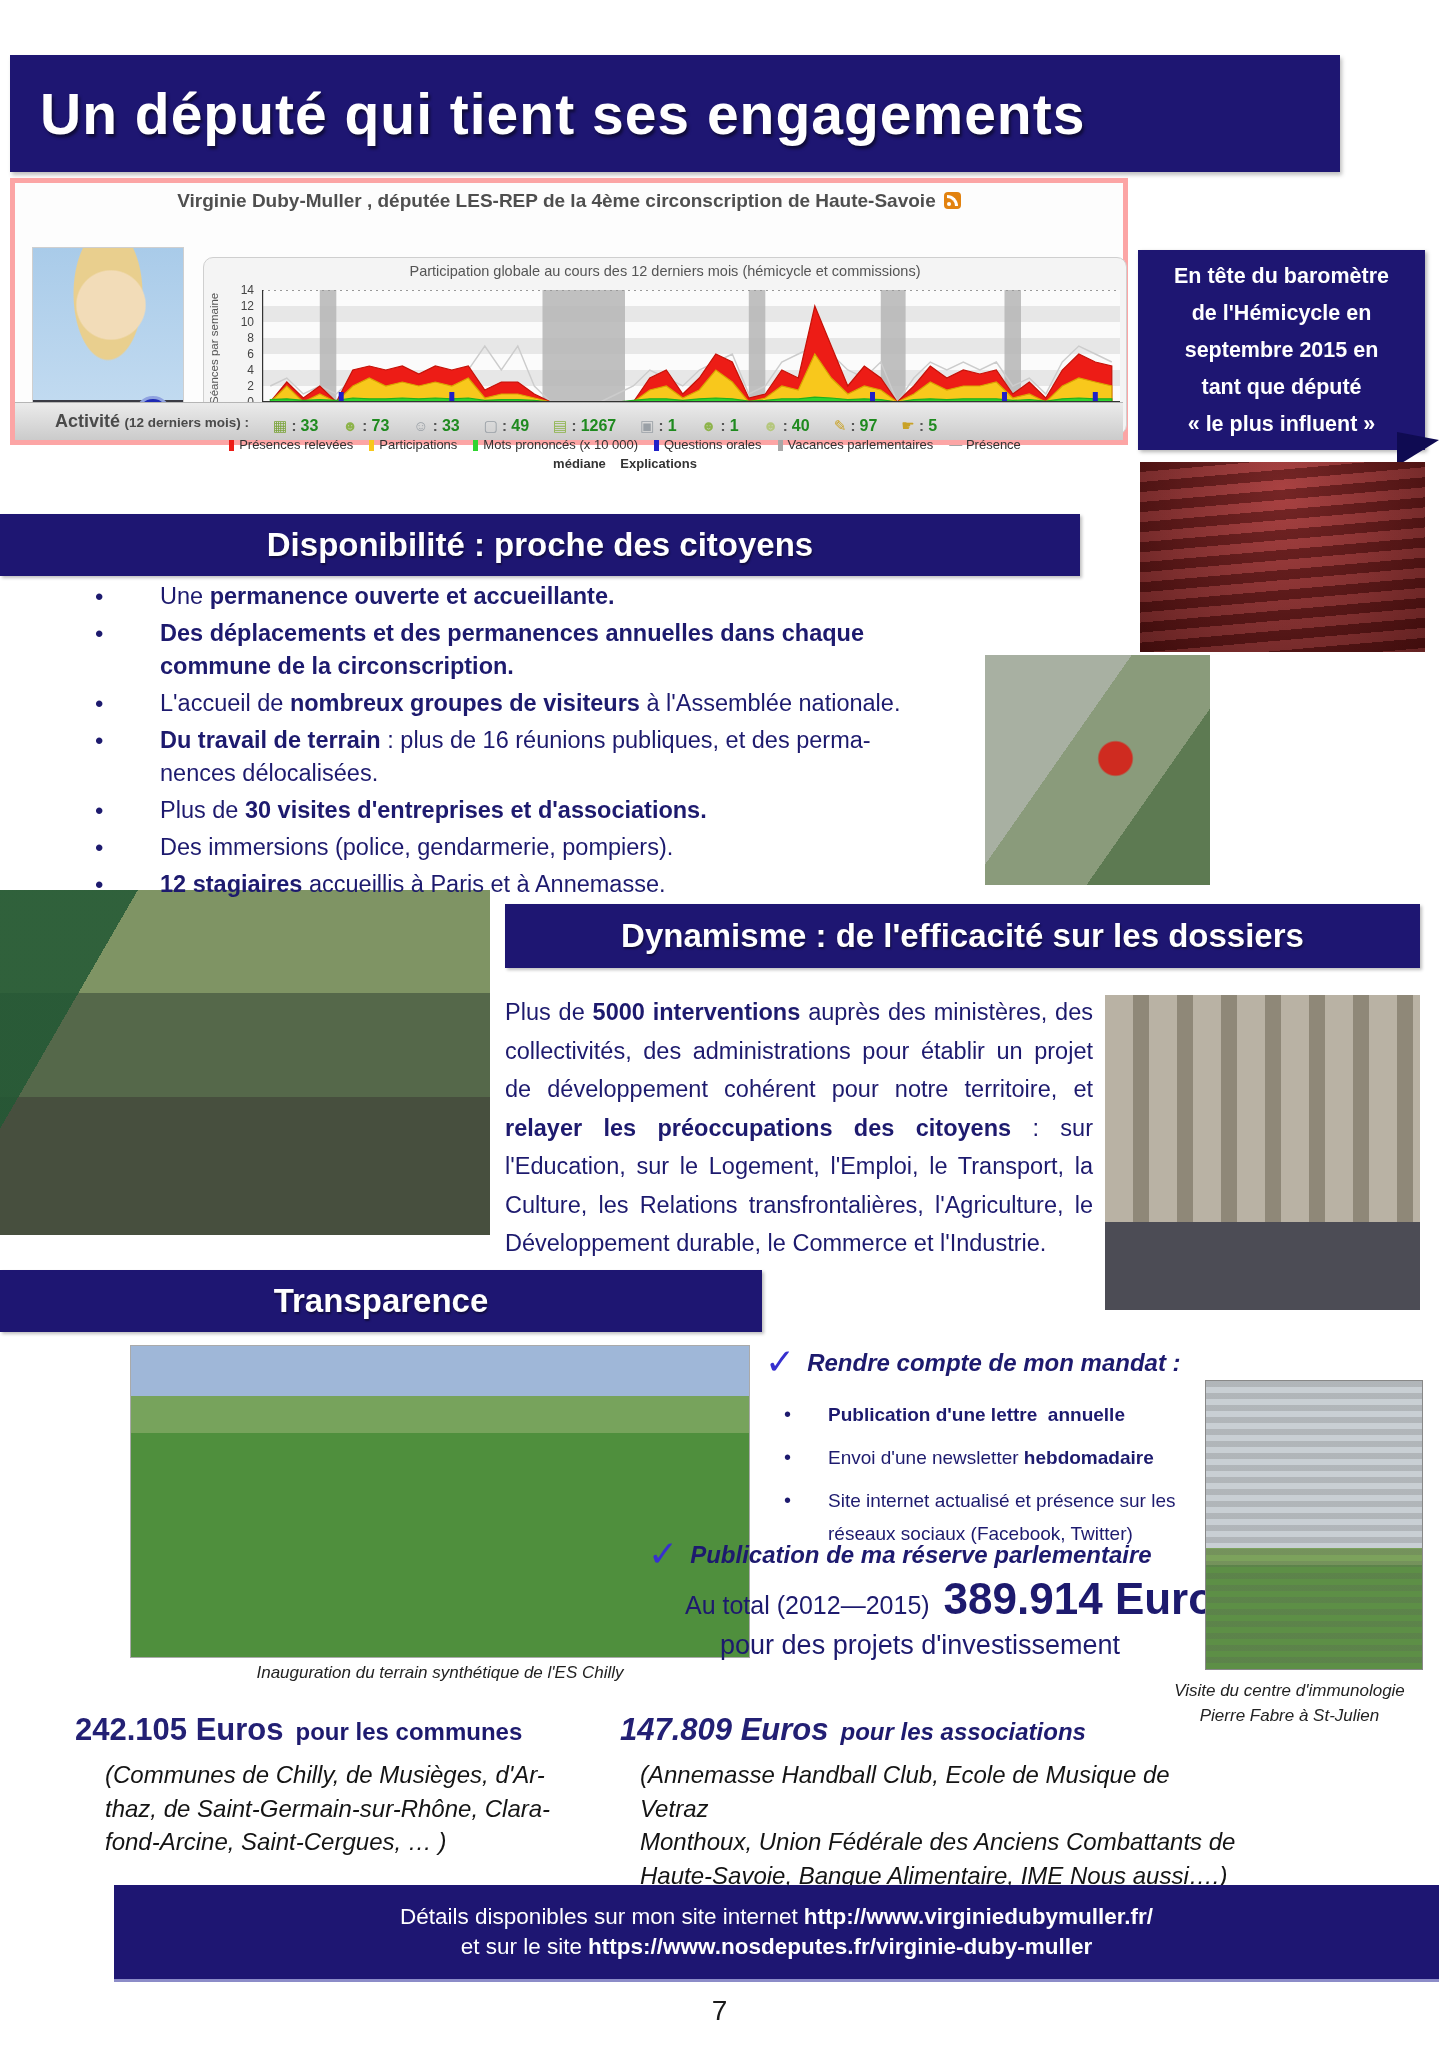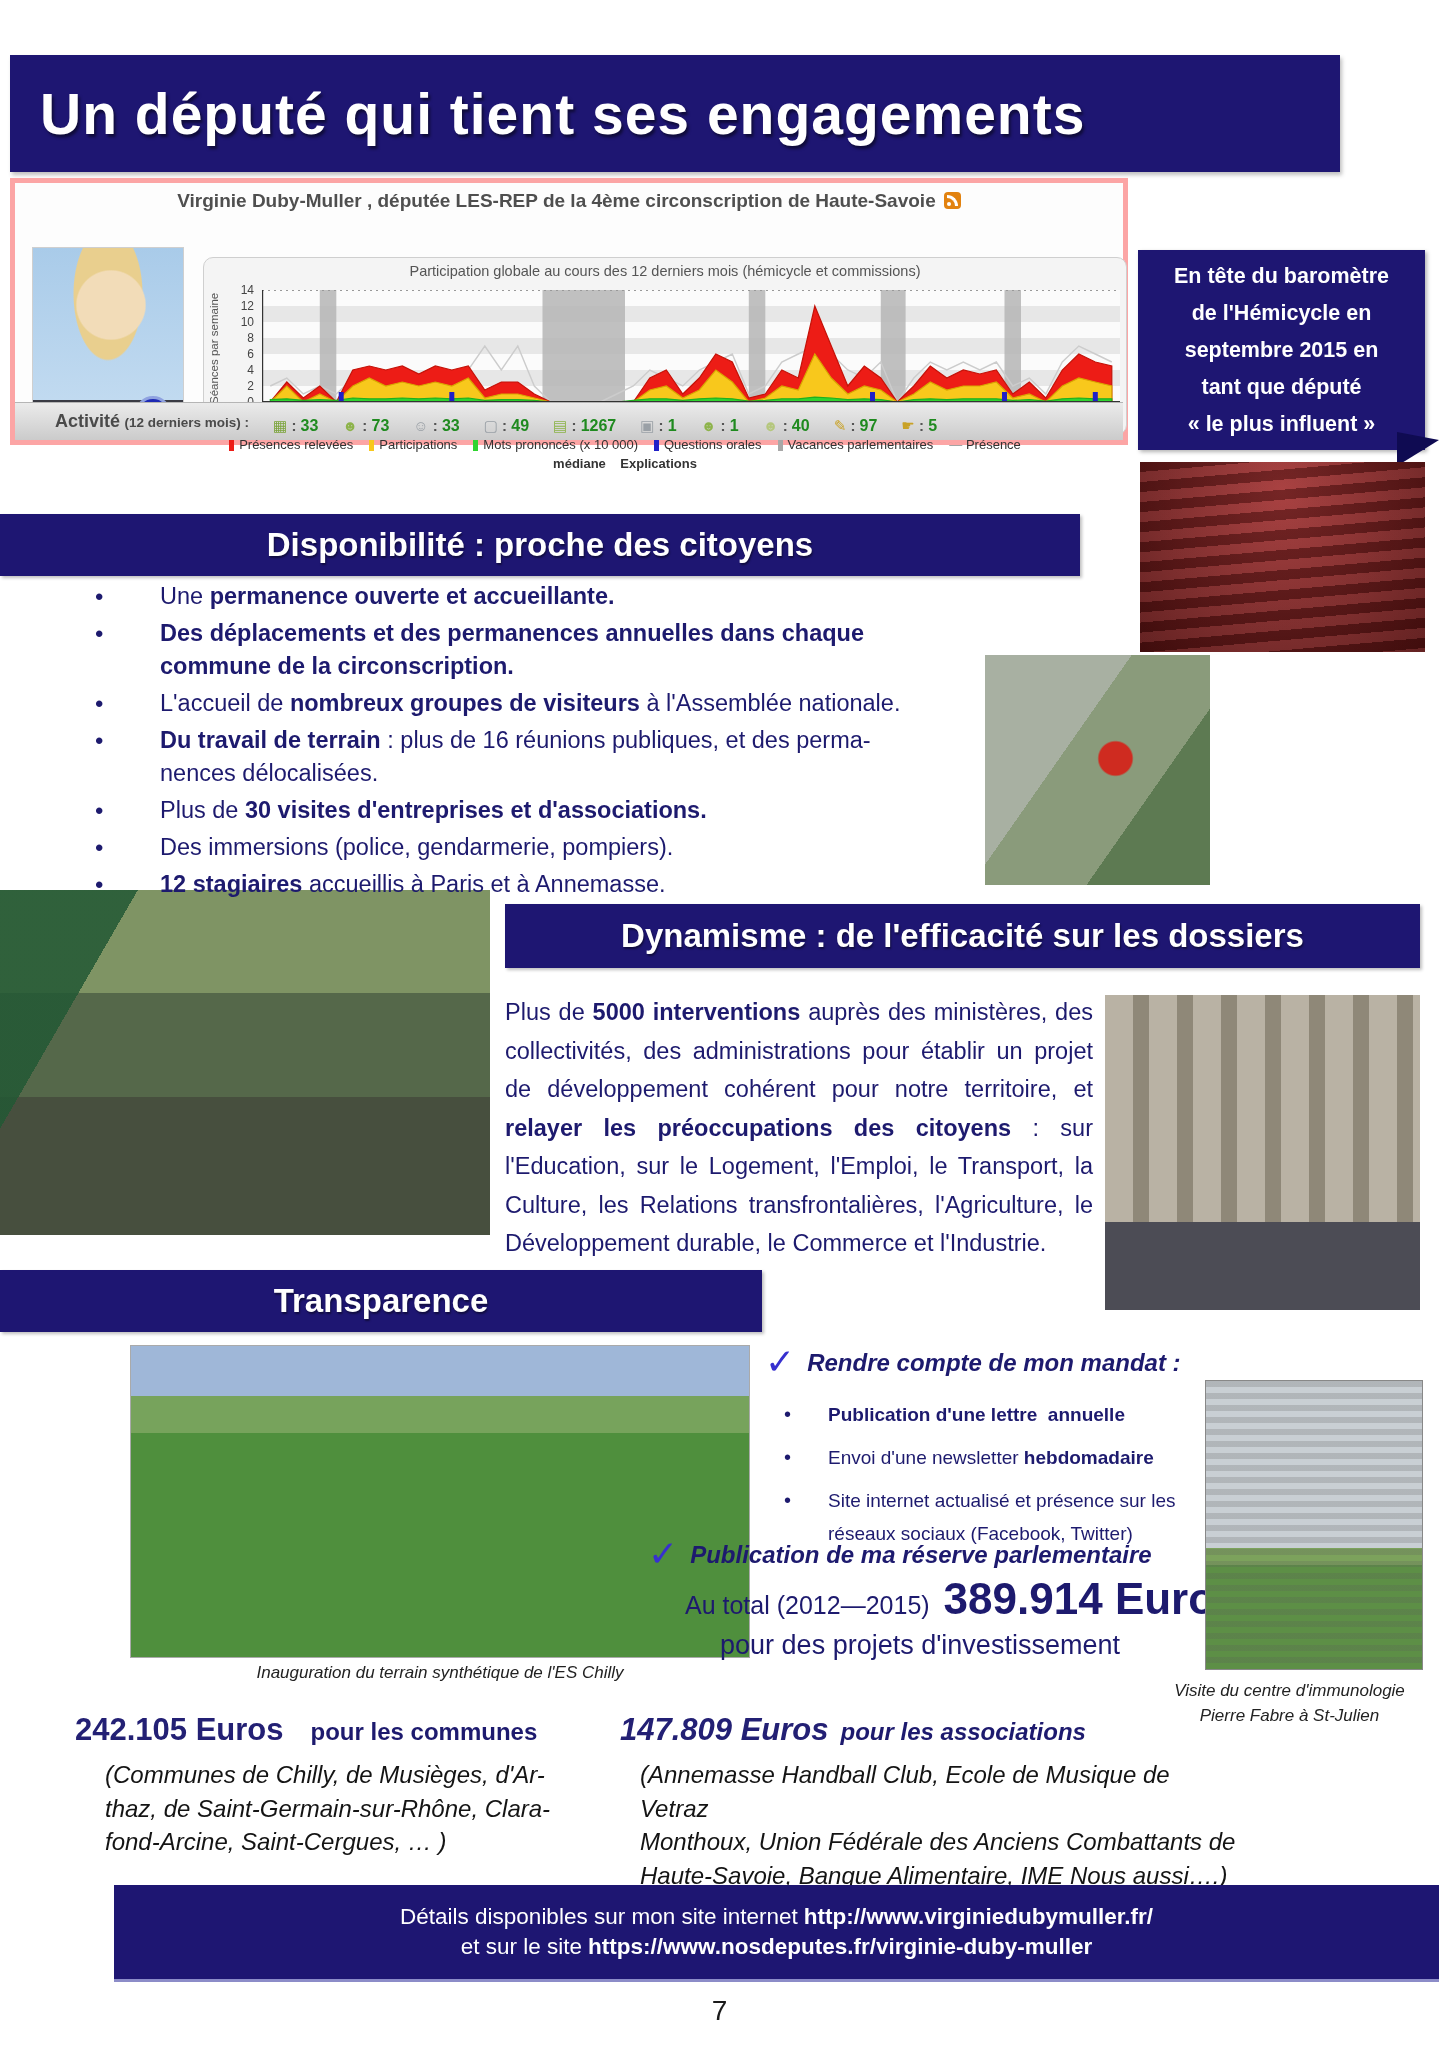--- a/index.html
+++ b/index.html
@@ -125,21 +125,21 @@
   .t-item .dot{position:absolute;left:14px;top:0;font-size:20px;}
   .total-line{left:685px;top:1574px;width:560px;white-space:nowrap;display:flex;align-items:baseline;}
   .total-prefix{font-size:25px;color:#1d1a6e;}
   .total-amount{font-size:44px;font-weight:bold;color:#1d1a6e;margin-left:14px;}
   .total-suffix{left:700px;top:1630px;width:440px;text-align:center;font-size:27px;color:#1d1a6e;}
 
   
   .amount-block{display:flex;align-items:baseline;white-space:nowrap;}
   .amt{font-size:31px;font-weight:bold;color:#232074;}
   .amt-label{font-size:24px;font-weight:bold;color:#1d1a6e;margin-left:12px;}
-  .communes{left:75px;top:1712px;gap:15px;}
+  .communes{left:75px;top:1712px;}
   .associations{left:620px;top:1712px;font-style:italic;}
   .amount-detail{font-style:italic;color:#141414;font-size:24px;line-height:33.5px;}
   .c-det{left:105px;top:1758px;width:560px;}
   .a-det{left:640px;top:1758px;width:600px;}
 
   
   .footer{left:114px;top:1885px;width:1325px;height:97px;background:#1e1672;
        display:flex;flex-direction:column;justify-content:center;align-items:center;gap:4px;
        border-bottom:3px solid #8c8cc8;box-sizing:border-box;}
   .f-line{color:#fff;font-size:22.5px;}

